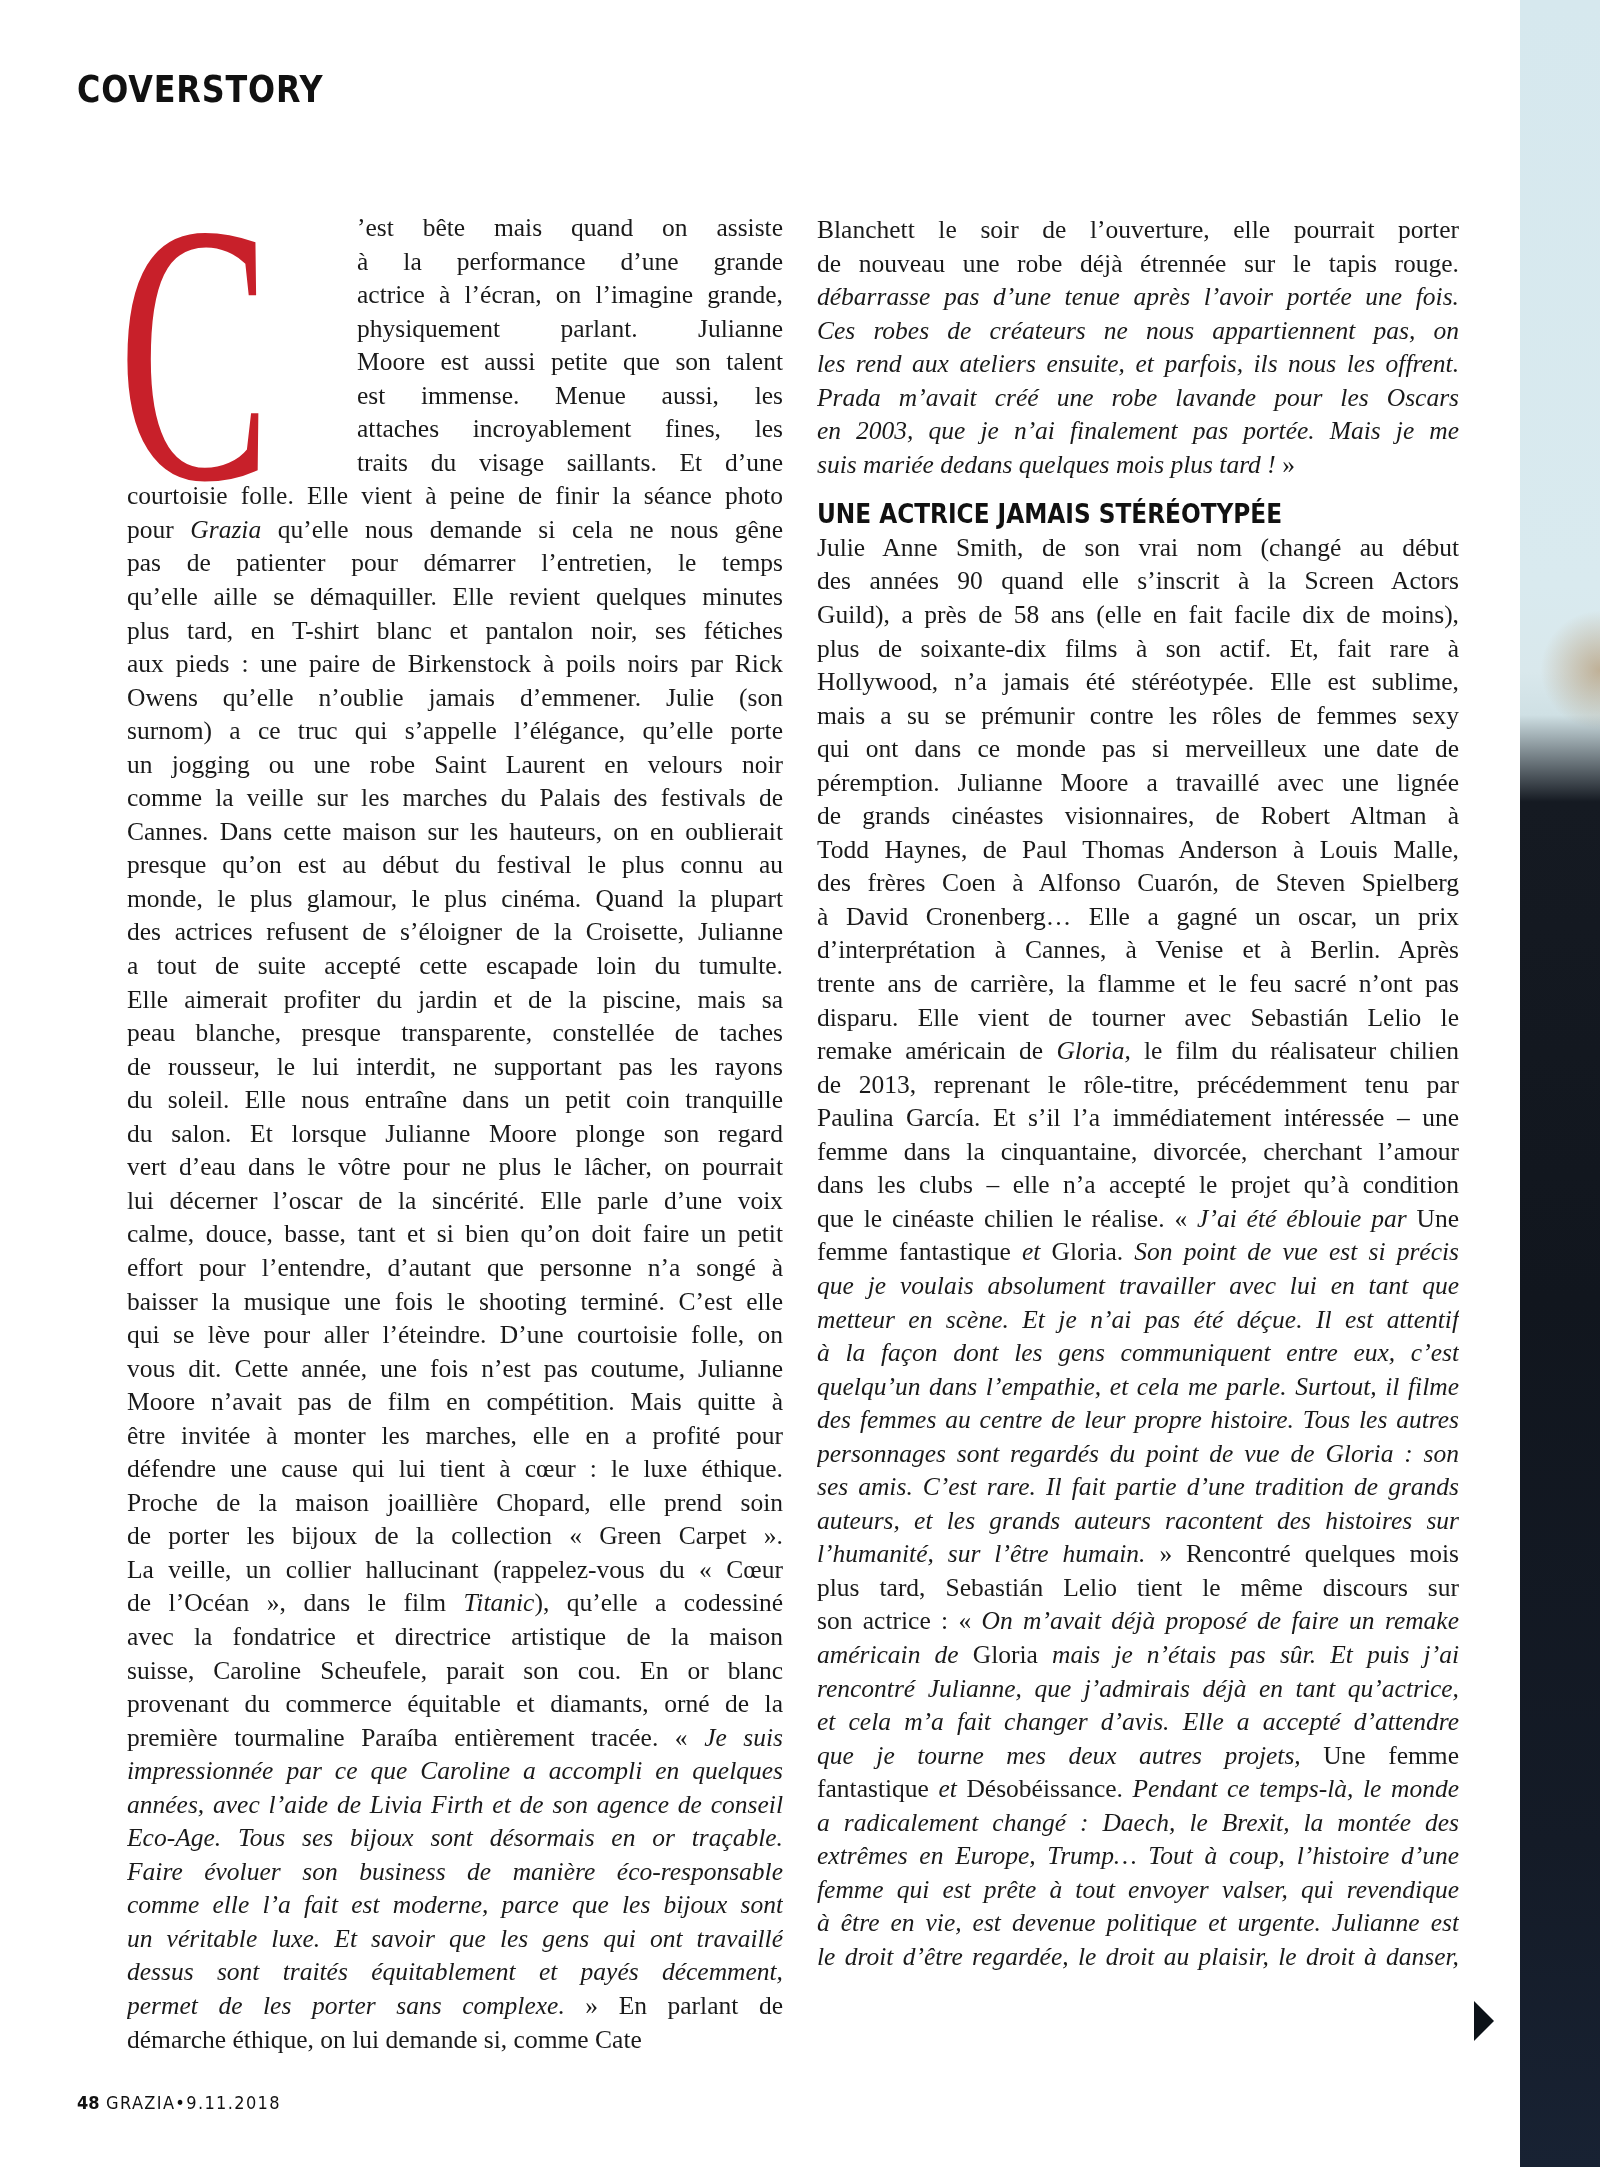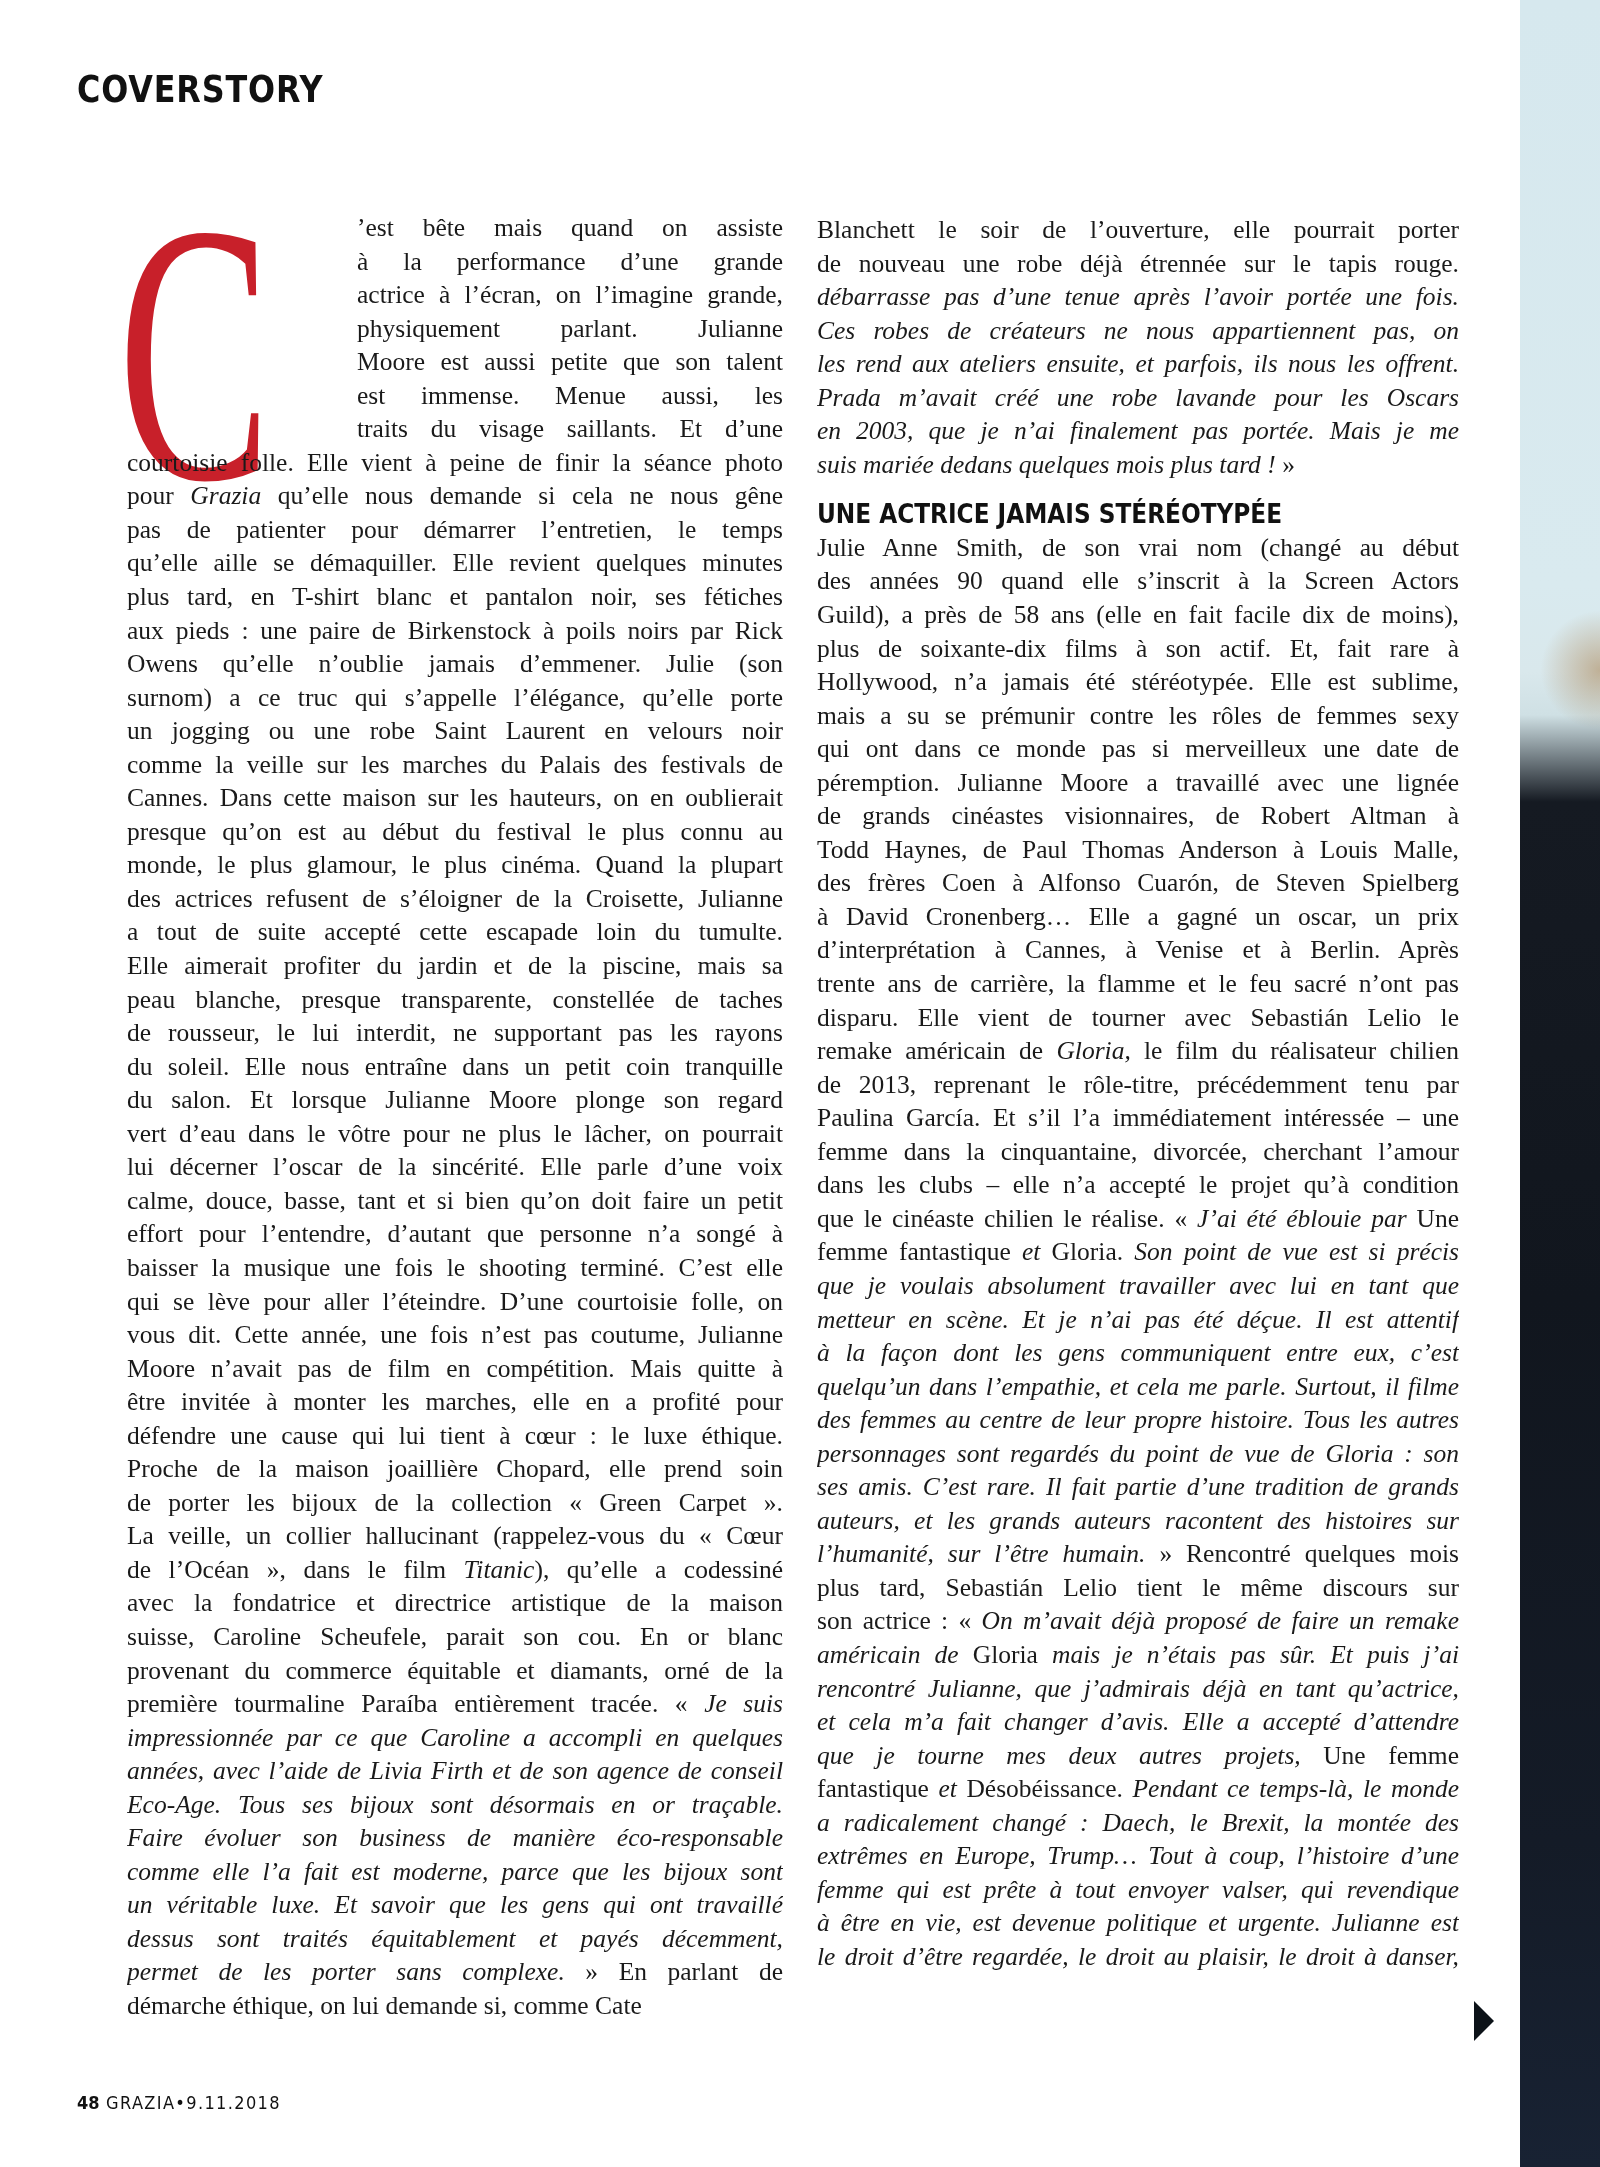--- a/index.html
+++ b/index.html
@@ -52,20 +52,21 @@
 
 <div class="dropcap">C</div>
 
 <div id="left-col" class="col">
     <span class="ln just indent"><span>’est bête mais quand on assiste</span></span>
     <span class="ln just indent"><span>à la performance d’une grande</span></span>
     <span class="ln just indent"><span>actrice à l’écran, on l’imagine grande,</span></span>
     <span class="ln just indent"><span>physiquement parlant. Julianne</span></span>
     <span class="ln just indent"><span>Moore est aussi petite que son talent</span></span>
     <span class="ln just indent"><span>est immense. Menue aussi, les</span></span>
+    <span class="ln just indent"><span>attaches incroyablement fines, les</span></span>
     <span class="ln just indent"><span>traits du visage saillants. Et d’une</span></span>
     <span class="ln just"><span>courtoisie folle. Elle vient à peine de finir la séance photo</span></span>
     <span class="ln just"><span>pour </span><i>Grazia</i><span> qu’elle nous demande si cela ne nous gêne</span></span>
     <span class="ln just"><span>pas de patienter pour démarrer l’entretien, le temps</span></span>
     <span class="ln just"><span>qu’elle aille se démaquiller. Elle revient quelques minutes</span></span>
     <span class="ln just"><span>plus tard, en T-shirt blanc et pantalon noir, ses fétiches</span></span>
     <span class="ln just"><span>aux pieds : une paire de Birkenstock à poils noirs par Rick</span></span>
     <span class="ln just"><span>Owens qu’elle n’oublie jamais d’emmener. Julie (son</span></span>
     <span class="ln just"><span>surnom) a ce truc qui s’appelle l’élégance, qu’elle porte</span></span>
     <span class="ln just"><span>un jogging ou une robe Saint Laurent en velours noir</span></span>

